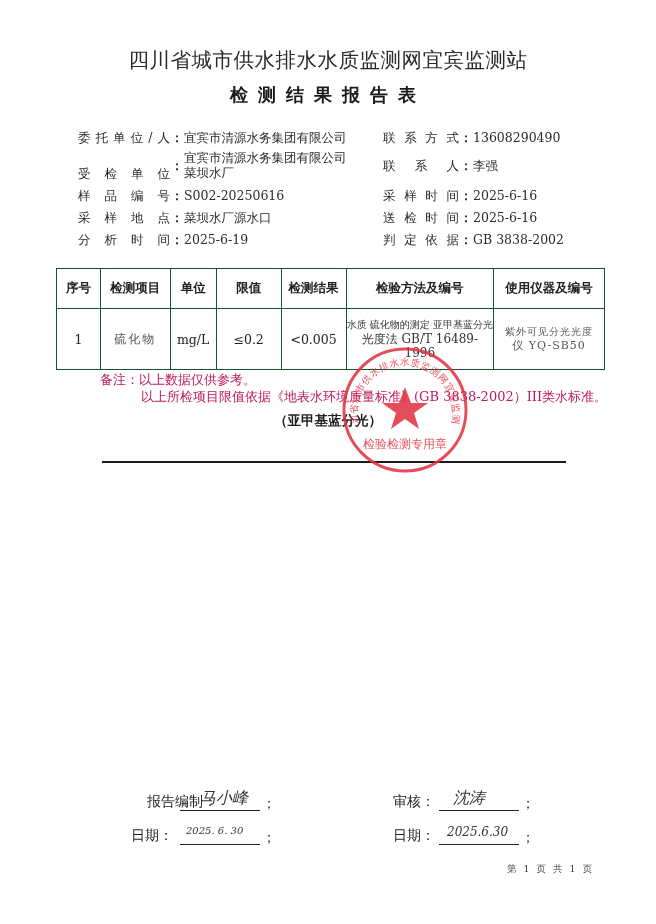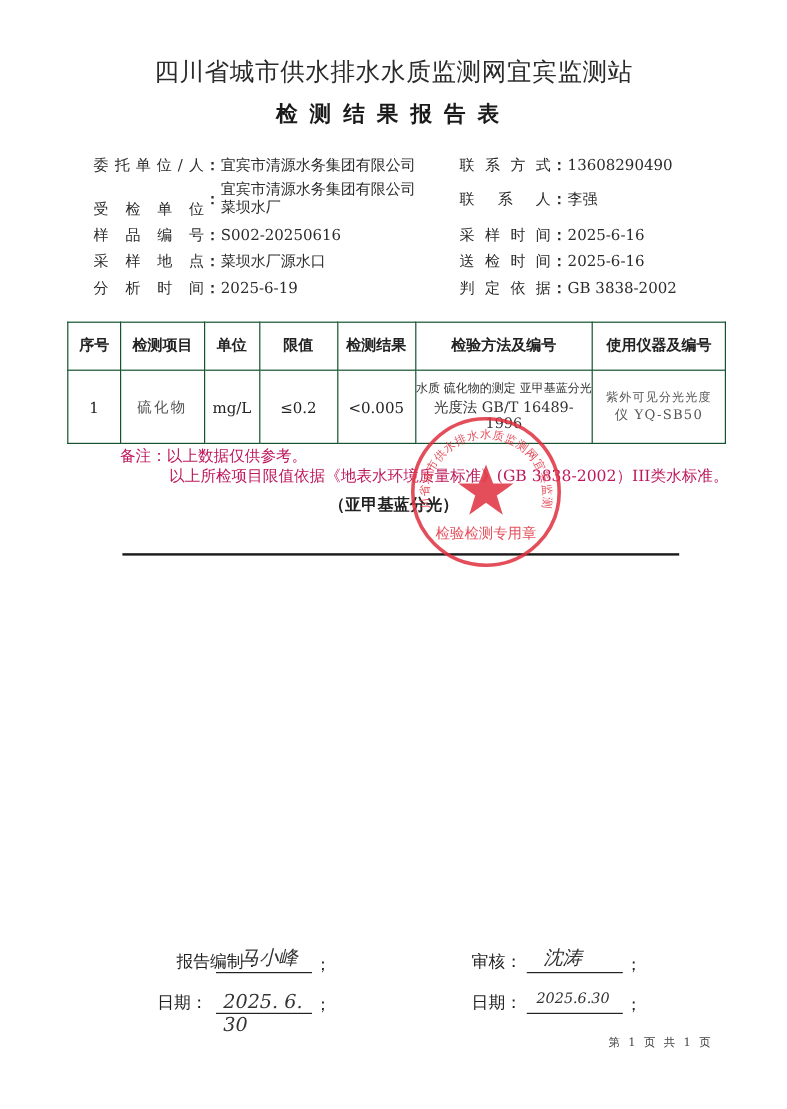--- a/index.html
+++ b/index.html
@@ -140,21 +140,21 @@
 </svg>
 
 <div class="abs sig-label" style="left:103px; top:793px;margin-left:44px;">报告编制：</div>
 <div class="abs sig-line" style="left:180px; top:788px; width:80px;">
   <span class="hand" style="position:absolute; left:20px; top:0; font-size:16px;">马小峰</span>
 </div>
 <div class="abs sig-label" style="left:262px; top:795px;">；</div>
 
 <div class="abs sig-label" style="left:131px; top:827px;">日期：</div>
 <div class="abs sig-line" style="left:180px; top:822px; width:80px;">
-  <span class="hand" style="position:absolute; left:6px; top:3px; font-size:16px;">2025. 6. 30</span>
+  <span class="hand" style="position:absolute; left:6px; top:3px; font-size:10px;text-align:right;">2025. 6. 30</span>
 </div>
 <div class="abs sig-label" style="left:262px; top:829px;">；</div>
 
 <div class="abs sig-label" style="left:393px; top:793px;text-align:center;">审核：</div>
 <div class="abs sig-line" style="left:439px; top:788px; width:80px;">
   <span class="hand" style="position:absolute; left:14px; top:0; font-size:16px;">沈涛</span>
 </div>
 <div class="abs sig-label" style="left:521px; top:795px;">；</div>
 
 <div class="abs sig-label" style="left:393px; top:827px;">日期：</div>

